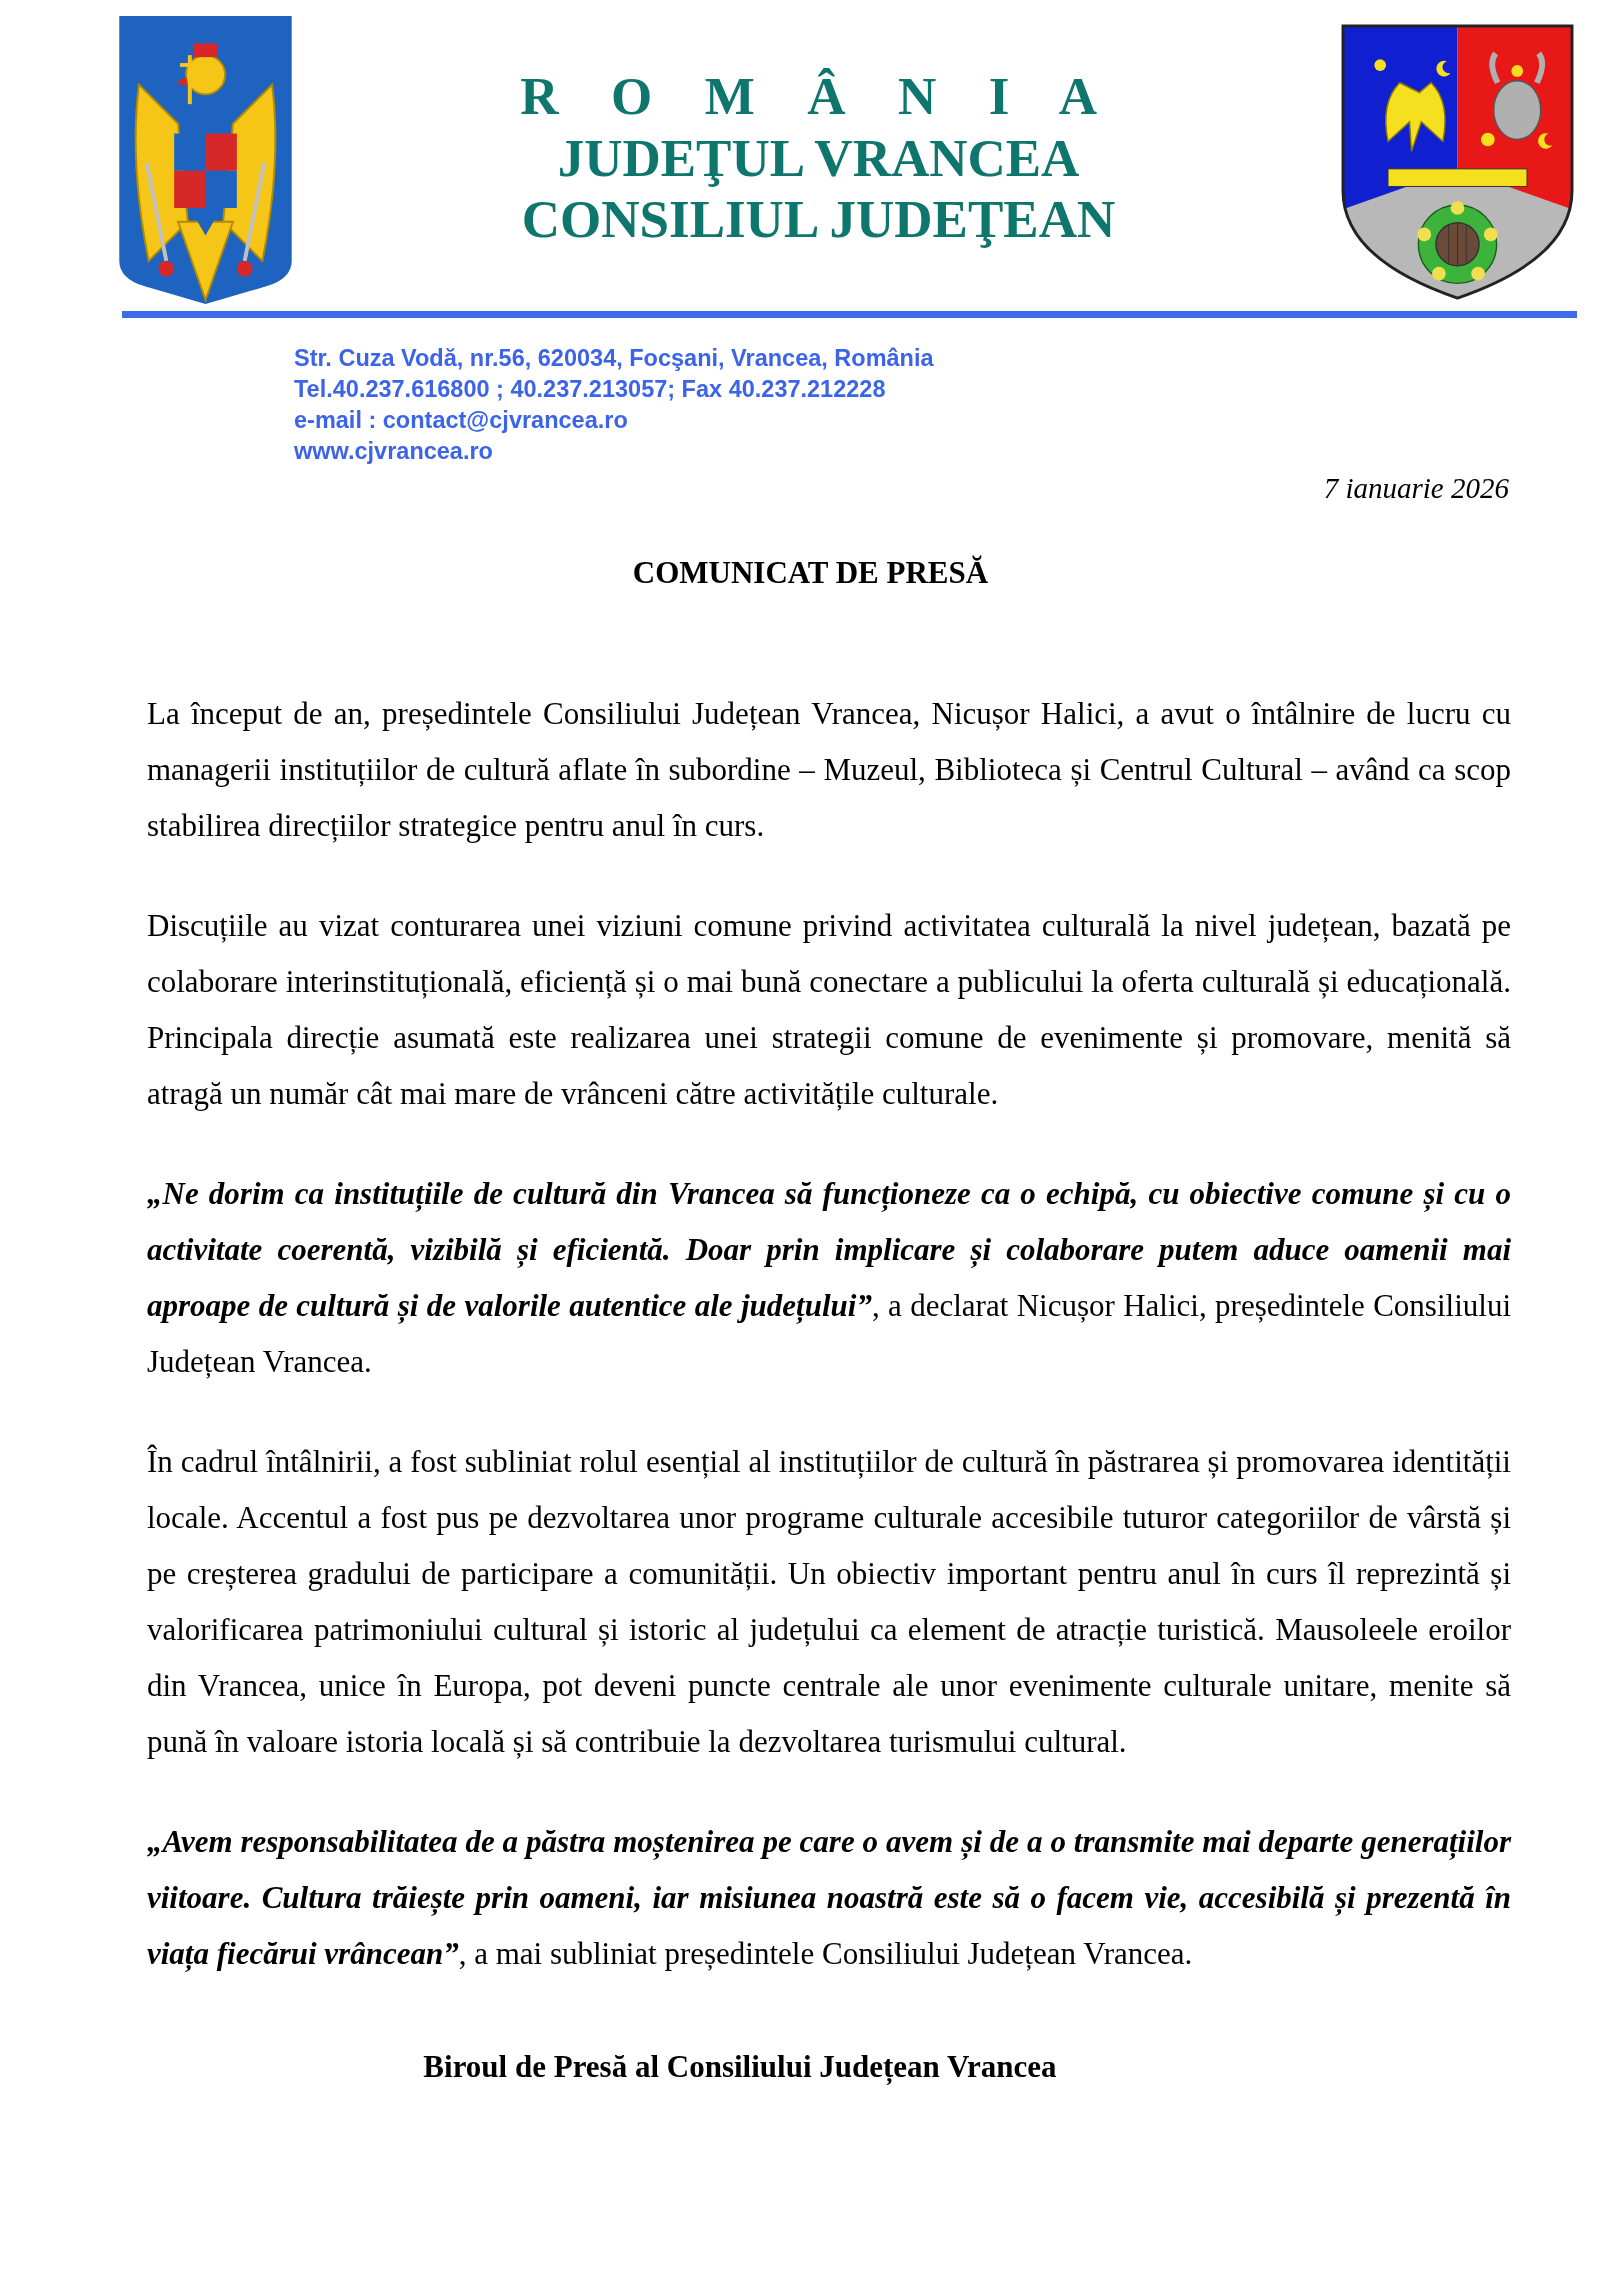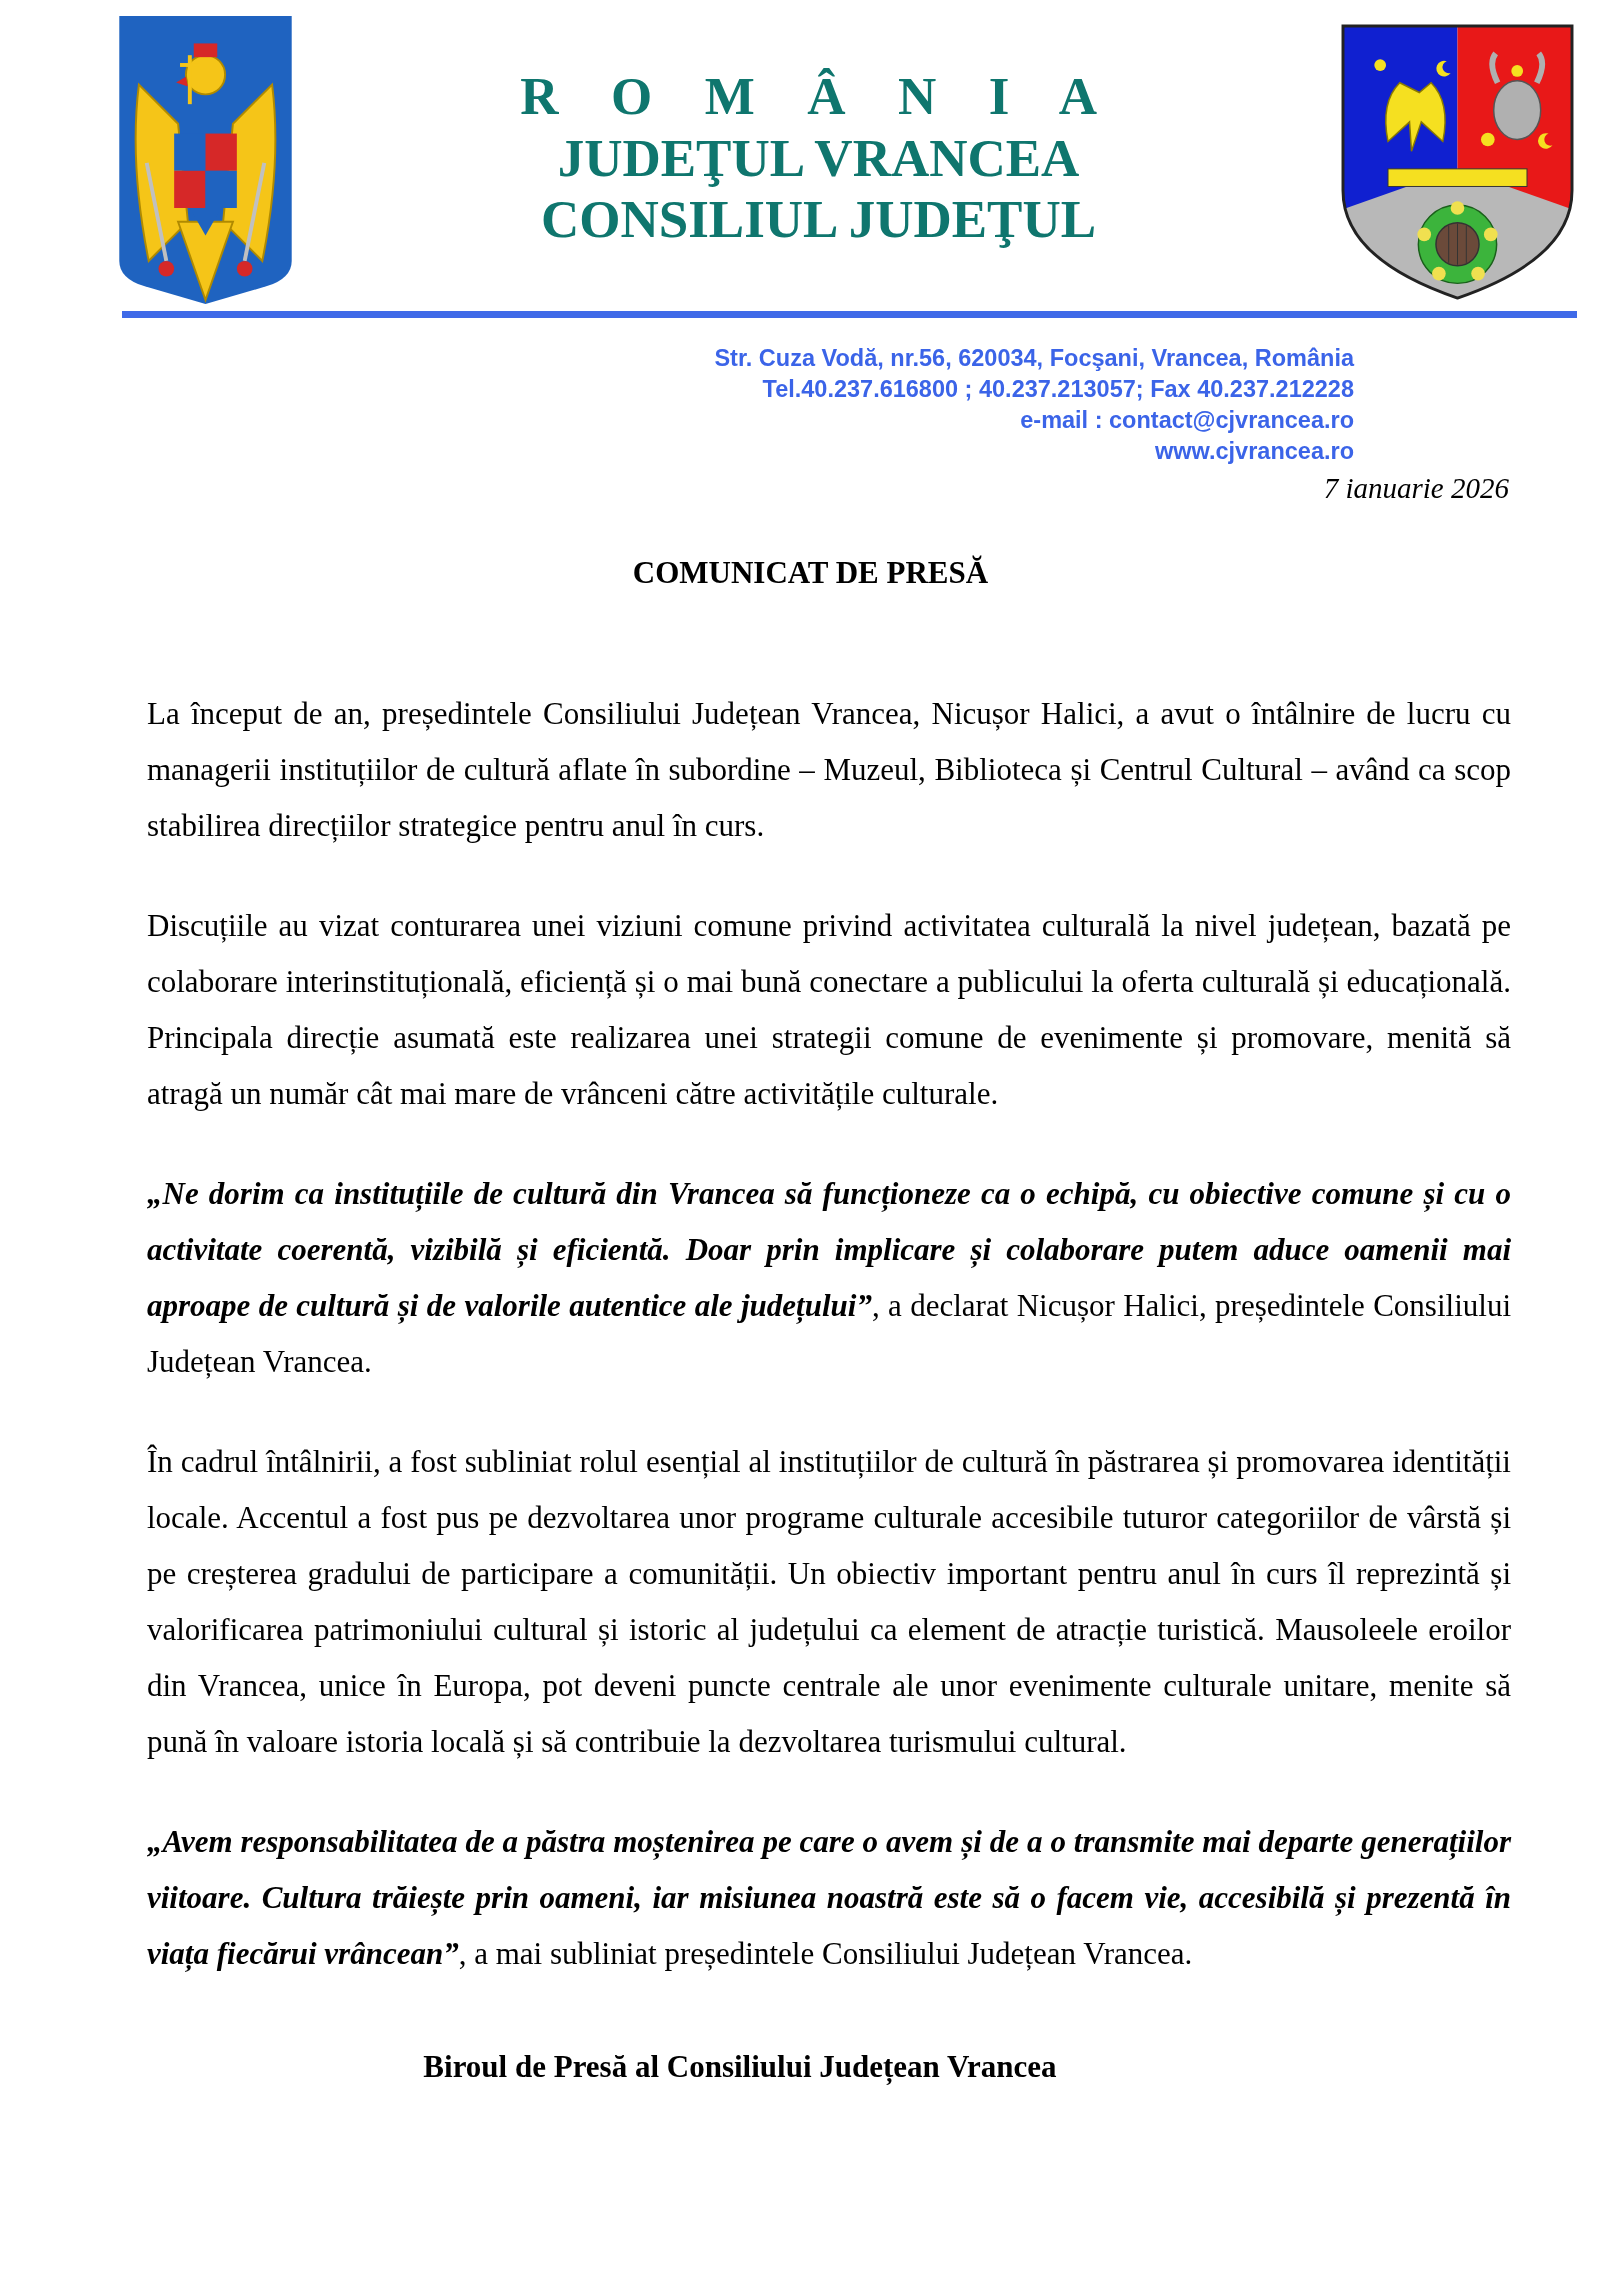--- a/index.html
+++ b/index.html
@@ -11,21 +11,21 @@
     .crest-right { position: absolute; left: 1341px; top: 23.5px; width: 233px; height: 276px; }
     .header-titles {
       position: absolute; left: 294px; width: 1049px; top: 65px; text-align: center;
       color: #0f766e; font-family: "Liberation Serif", serif; font-weight: bold;
     }
     .header-titles .t1 { font-size: 53px; letter-spacing: 19.6px; line-height: 63px; }
     .header-titles .t2 { font-size: 53px; line-height: 61px; }
     .header-titles .t3 { font-size: 53px; line-height: 61px; }
     .rule { position: absolute; left: 122px; width: 1455px; top: 311px; height: 6.9px; background: #3f6ae8; }
     .contact {
-      position: absolute; left: 276px; width: 1078px; top: 343px; text-align: right;
+      position: absolute; left: 294px; width: 1078px; top: 343px; text-align: left;
       color: #3b64e8; font-family: "Liberation Sans", sans-serif; font-weight: bold;
       font-size: 23.5px; line-height: 31px;
     }
     .date {
       position: absolute; right: 112px; top: 472px; font-style: italic; font-size: 29px;
     }
     .title-block { position: absolute; left: 0; width: 1621px; top: 551px; text-align: center; font-weight: bold; }
     .title-block .h1 { font-size: 31px; line-height: 43px; }
     .title-block .h2 { font-size: 31px; line-height: 43px; }
     .body {
@@ -68,21 +68,21 @@
     <line x1="28" y1="150" x2="48" y2="250" stroke="#c0c0c0" stroke-width="4"></line>
     <line x1="148" y1="150" x2="128" y2="250" stroke="#c0c0c0" stroke-width="4"></line>
     <circle cx="48" cy="258" r="8" fill="#d62828"></circle>
     <circle cx="128" cy="258" r="8" fill="#d62828"></circle>
   </svg>
 </div>
 
 <div class="header-titles">
   <div class="t1">R O M Â N I A</div>
   <div class="t2">JUDEŢUL VRANCEA</div>
-  <div class="t3">CONSILIUL JUDEŢUL</div>
+  <div class="t3">CONSILIUL JUDEŢEAN</div>
 </div>
 
 <div class="crest-right">
   <svg width="233" height="276" viewBox="0 0 238 282">
     <defs>
       <clipPath id="shieldclip">
         <path d="M2 2 H236 V170 Q236 240 119 280 Q2 240 2 170 Z"></path>
       </clipPath>
     </defs>
     <g clip-path="url(#shieldclip)">

